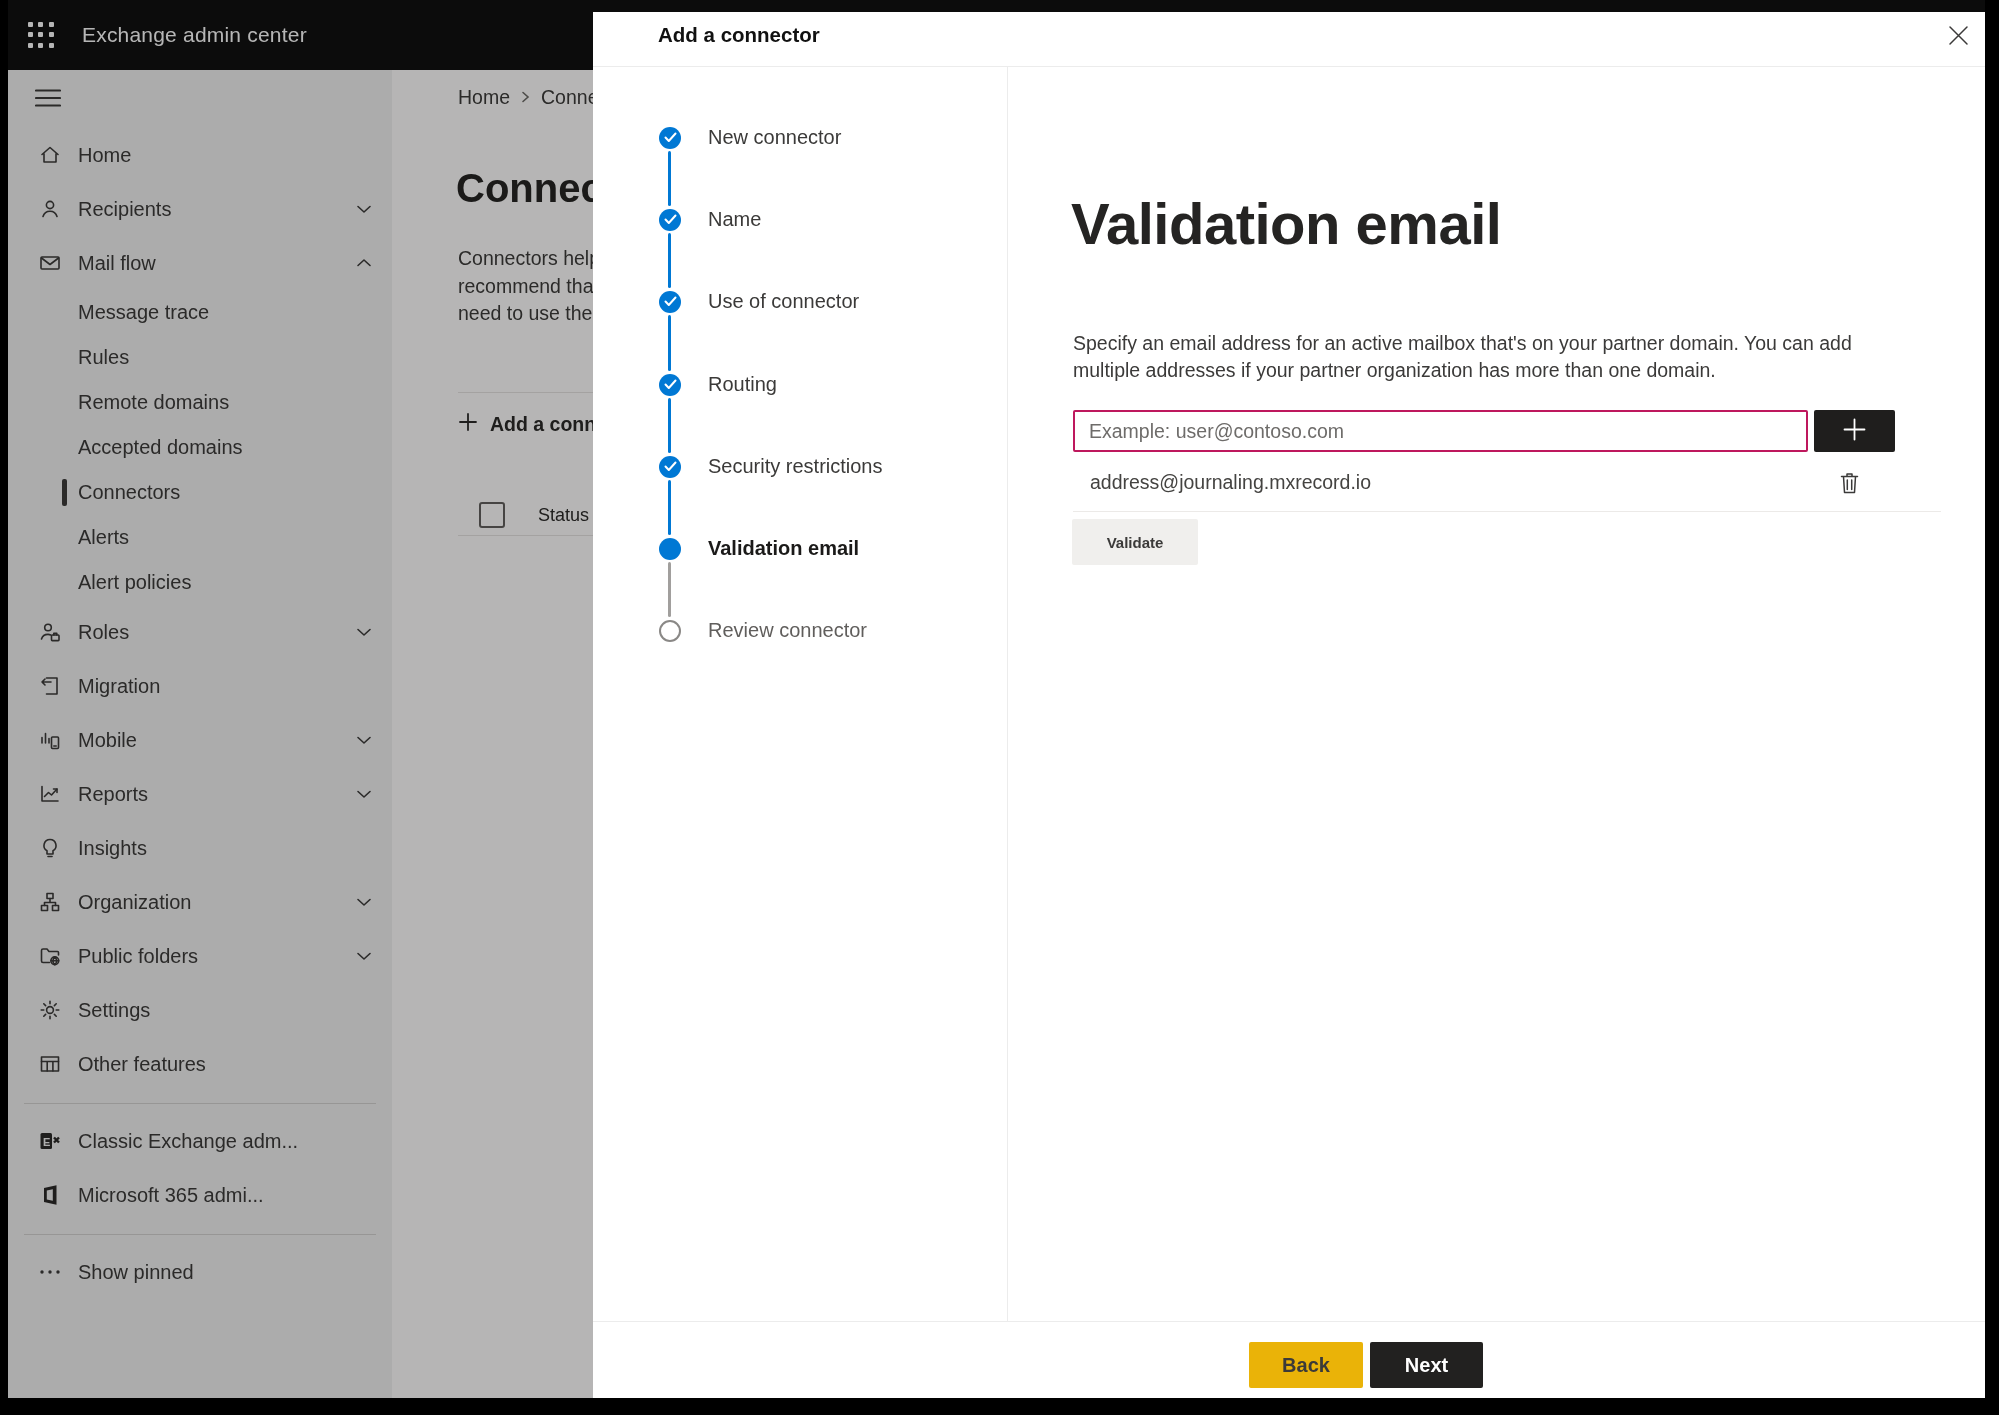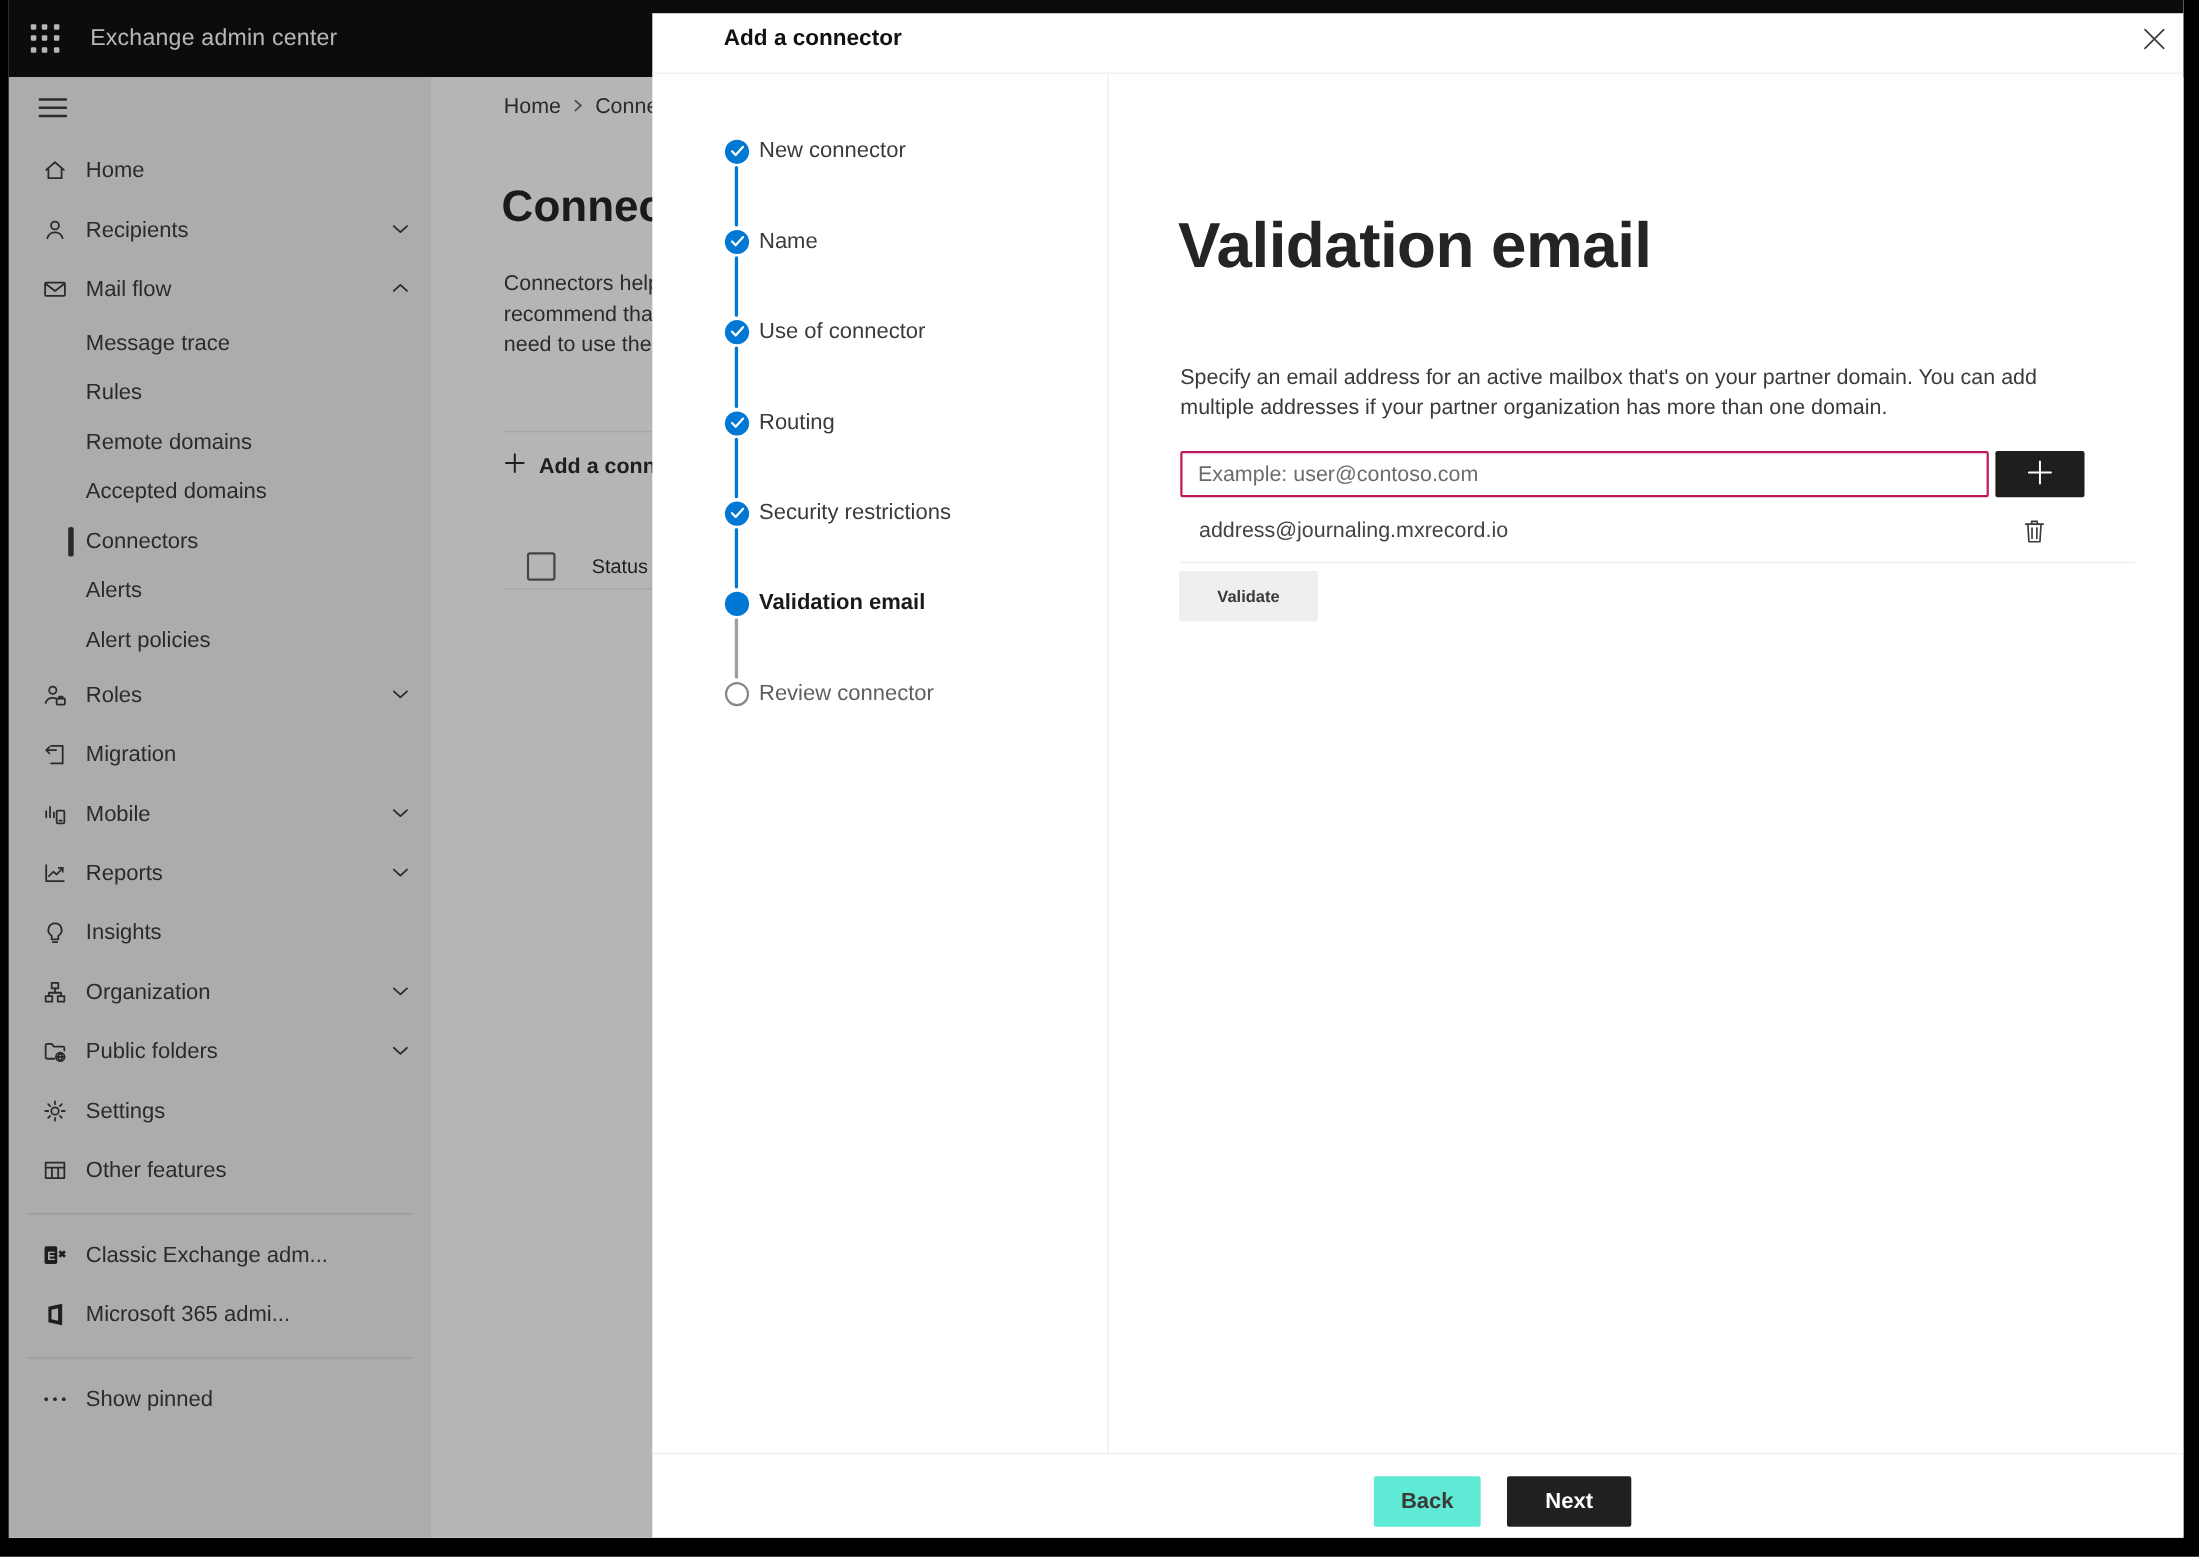--- a/index.html
+++ b/index.html
@@ -45,21 +45,21 @@
   .dim { position:absolute; left:0; top:0; width:100%; height:100%; background:rgba(0,0,0,.27); z-index:2; }
 
   
   .modal { position:absolute; left:585px; top:12px; width:1392px; height:1386px; background:#fff; z-index:3; }
   .m-title { position:absolute; left:65px; top:11px; font-size:20.5px; font-weight:bold; color:#111; }
   .m-close { position:absolute; left:1348px; top:6px; width:34px; height:34px; background:none; border:none; cursor:pointer; display:flex; align-items:center; justify-content:center; }
   .m-headline { position:absolute; left:0; top:54px; width:100%; height:1px; background:#ececec; }
   .m-vdiv { position:absolute; left:414px; top:55px; width:1px; height:1254px; background:#ececec; }
 
   
-  .step { position:absolute; left:66px; display:flex; align-items:center; gap:9px; }
+  .step { position:absolute; left:66px; display:flex; align-items:center; gap:27px; }
   .dot { width:22px; height:22px; border-radius:50%; flex:none; display:flex; align-items:center; justify-content:center; }
   .dot.complete, .dot.current { background:#0078d4; }
   .dot.upcoming { background:#fff; border:2px solid #8a8886; }
   .step-label { font-size:20px; color:#3b3a39; white-space:nowrap; }
   .step.current .step-label { font-weight:bold; color:#1b1a19; }
   .step.upcoming .step-label { color:#605e5c; }
   .seg { position:absolute; left:75px; width:3px; border-radius:2px; }
   .seg.blue { background:#0078d4; }
   .seg.gray { background:#a19f9d; }
 
@@ -70,21 +70,21 @@
   .email-input::placeholder { color:#6e6c6a; }
   .plus-btn { position:absolute; left:1221px; top:398px; width:81px; height:42px; background:#1f1e1d; border:none; border-radius:2px; cursor:pointer; display:flex; align-items:center; justify-content:center; }
   .addr-row { position:absolute; left:497px; top:457px; width:851px; height:26px; display:flex; align-items:center; }
   .addr-text { font-size:19.5px; color:#444341; }
   .trash-btn { position:absolute; right:78px; top:0; width:28px; height:28px; background:none; border:none; cursor:pointer; display:flex; align-items:center; justify-content:center; }
   .addr-div { position:absolute; left:480px; top:499px; width:868px; height:1px; background:#eceae8; }
   .validate-btn { position:absolute; left:479px; top:507px; width:126px; height:46px; background:#f0efed; border:none; border-radius:2px; font-family:"Liberation Sans",sans-serif; font-size:15px; font-weight:600; color:#3b3a39; cursor:pointer; }
 
   
   .m-footline { position:absolute; left:0; top:1309px; width:100%; height:1px; background:#ececec; }
-  .back-btn { position:absolute; left:656px; top:1330px; width:97px; height:46px; background:#5eead4; border:none; border-radius:2px; font-family:"Liberation Sans",sans-serif; font-size:20px; font-weight:600; color:#3b3a39; cursor:pointer; }
+  .back-btn { position:absolute; left:656px; top:1330px; width:114px; height:46px; background:#eab308; border:none; border-radius:2px; font-family:"Liberation Sans",sans-serif; font-size:20px; font-weight:600; color:#3b3a39; cursor:pointer; }
   .next-btn { position:absolute; left:777px; top:1330px; width:113px; height:46px; background:#222120; border:none; border-radius:2px; font-family:"Liberation Sans",sans-serif; font-size:20px; font-weight:600; color:#fff; cursor:pointer; }
 </style>
 </head>
 <body>
 
 <div class="screen">
 
   <header class="topbar">
     <div class="waffle">
       <span></span>

